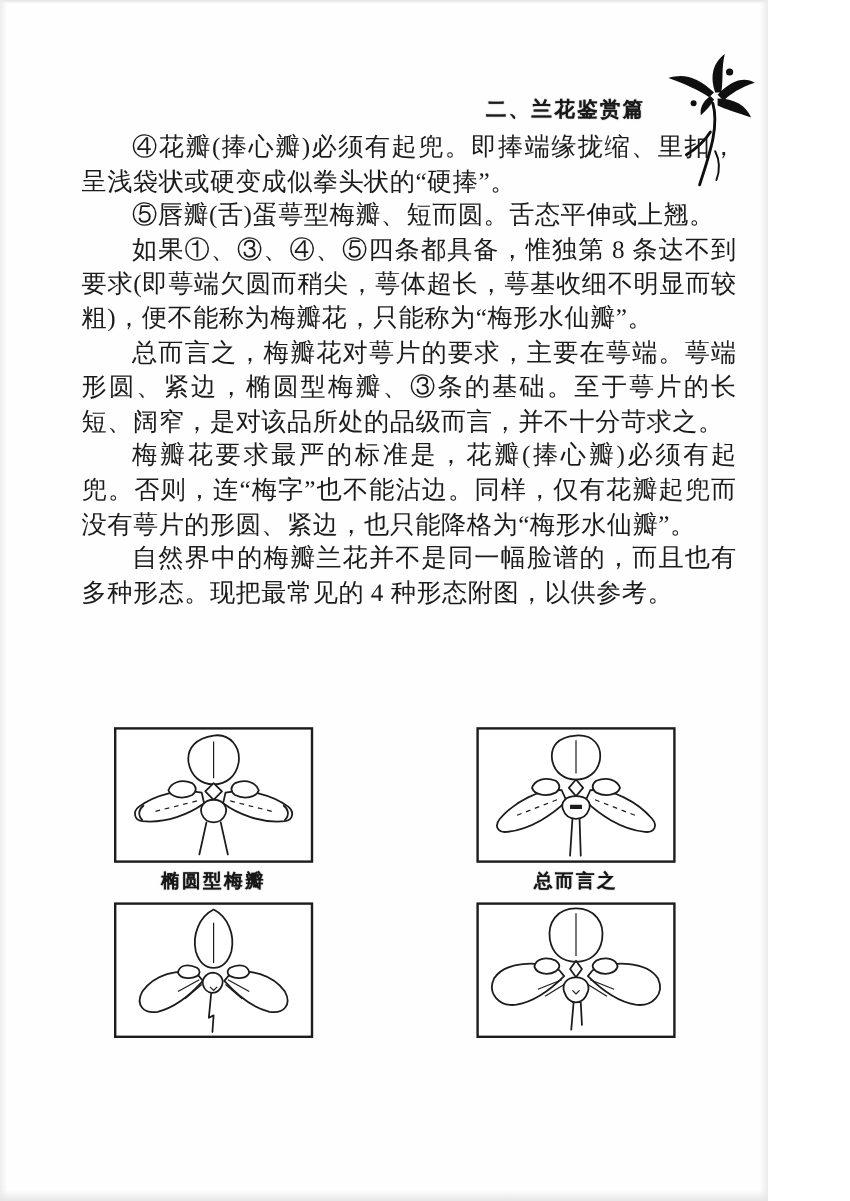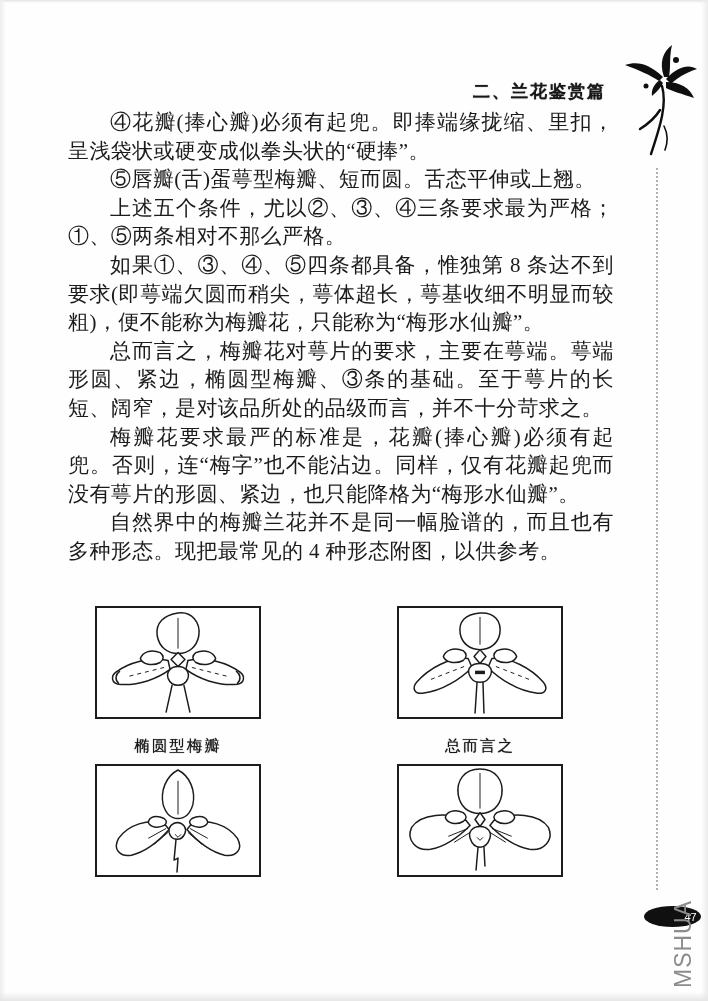--- a/index.html
+++ b/index.html
@@ -1,17 +1,17 @@
 <!DOCTYPE html>
 <html><head>
 <meta charset="utf-8">
 <style>
   html,body{margin:0;padding:0;background:#ffffff;}
   .page{
-    position:relative;width:708px;height:1001px;background:#fefefe;
+    position:relative;width:640px;height:1001px;background:#fefefe;
     font-family:"Liberation Serif","DejaVu Serif",serif;overflow:hidden;
   }
   
   .edge-top{position:absolute;left:0;top:0;width:100%;height:3px;
     background:linear-gradient(180deg,#e3e3e3,rgba(255,255,255,0));}
   .edge-left{position:absolute;left:0;top:0;width:6px;height:100%;
     background:linear-gradient(90deg,#ededed,rgba(255,255,255,0));}
   .edge-right{position:absolute;right:0;top:0;width:7px;height:100%;
     background:linear-gradient(270deg,#ececec,rgba(255,255,255,0));}
   .edge-bottom{position:absolute;left:0;bottom:0;width:100%;height:9px;
@@ -40,23 +40,23 @@
   .figures{
     position:absolute;left:95px;top:606px;
     display:grid;grid-template-columns:166px 166px;column-gap:136px;row-gap:7px;
   }
   figure{margin:0;}
   .fig-box{
     width:166px;height:113px;border:2px solid #1c1c1c;box-sizing:border-box;
     background:#fff;display:flex;align-items:center;justify-content:center;
   }
   figcaption{
-    text-align:center;margin-top:17px;
-    font-family:"Liberation Sans","DejaVu Sans",sans-serif;
-    font-weight:normal;font-size:15.5px;letter-spacing:2px;color:#161616;
+    text-align:center;margin-top:5px;
+    font-family:"Liberation Sans","DejaVu Sans",sans-serif;
+    font-weight:bold;font-size:15.5px;letter-spacing:2px;color:#161616;
     text-shadow:0 0 1px #555;
   }
 
   .page-badge{
     position:absolute;left:644px;top:906px;width:21px;height:21px;
     border-radius:50%;background:#101010;color:#fff;
     display:flex;align-items:center;justify-content:center;
     font-family:"Liberation Sans","DejaVu Sans",sans-serif;
     font-size:11px;font-weight:normal;padding-left:36px;
   }
@@ -94,21 +94,20 @@
       <path d="M42 66 C37 74 30 80 22 85"></path>
       <path d="M46 82 C50 90 50 98 47 106" stroke-width="1.6"></path>
     </g>
   </svg>
 
   <div class="dotted-line"></div>
 
   <div class="body-text">
     <p>④花瓣(捧心瓣)必须有起兜。即捧端缘拢缩、里扣，呈浅袋状或硬变成似拳头状的“硬捧”。</p>
     <p>⑤唇瓣(舌)蛋萼型梅瓣、短而圆。舌态平伸或上翘。</p>
-    <p>上述五个条件，尤以②、③、④三条要求最为严格；①、⑤两条相对不那么严格。</p>
     <p>如果①、③、④、⑤四条都具备，惟独第 8 条达不到要求(即萼端欠圆而稍尖，萼体超长，萼基收细不明显而较粗)，便不能称为梅瓣花，只能称为“梅形水仙瓣”。</p>
     <p>总而言之，梅瓣花对萼片的要求，主要在萼端。萼端形圆、紧边，椭圆型梅瓣、③条的基础。至于萼片的长短、阔窄，是对该品所处的品级而言，并不十分苛求之。</p>
     <p>梅瓣花要求最严的标准是，花瓣(捧心瓣)必须有起兜。否则，连“梅字”也不能沾边。同样，仅有花瓣起兜而没有萼片的形圆、紧边，也只能降格为“梅形水仙瓣”。</p>
     <p>自然界中的梅瓣兰花并不是同一幅脸谱的，而且也有多种形态。现把最常见的 4 种形态附图，以供参考。</p>
   </div>
 
   <div class="figures">
 
     <figure>
       <div class="fig-box">

